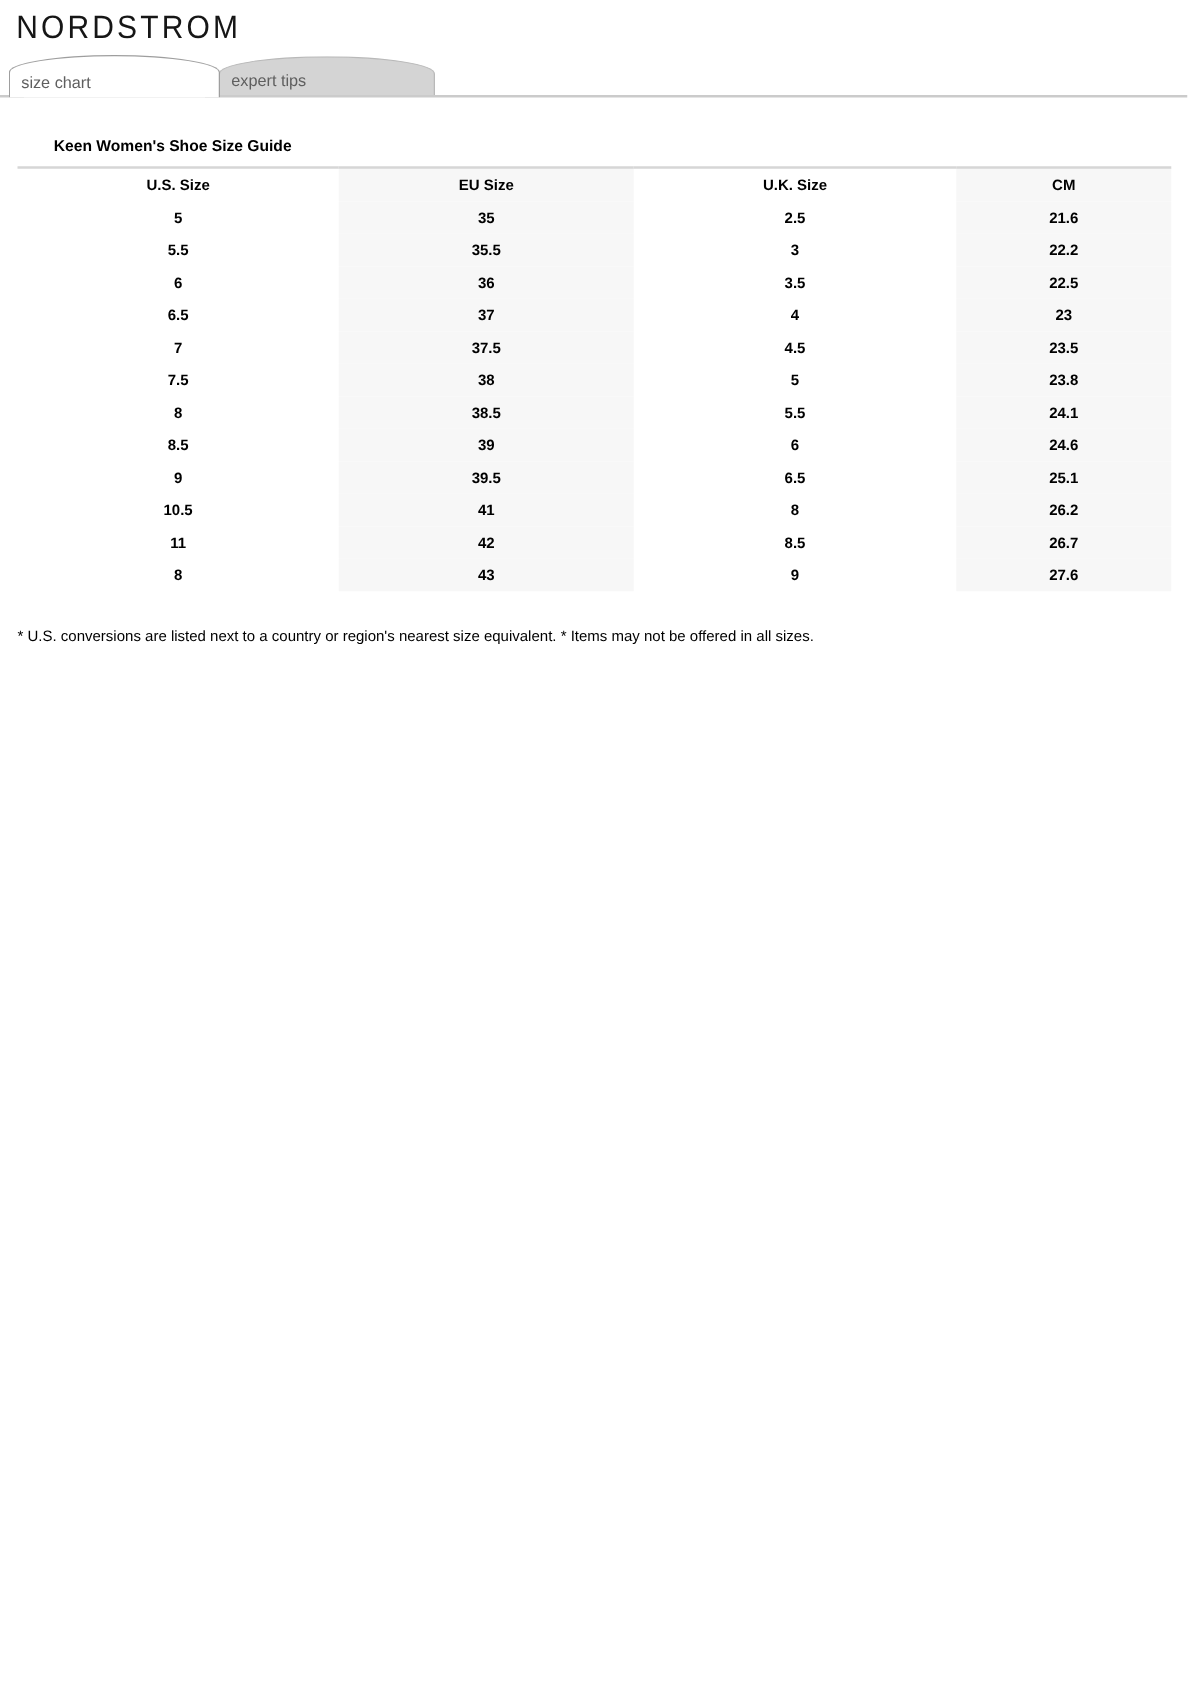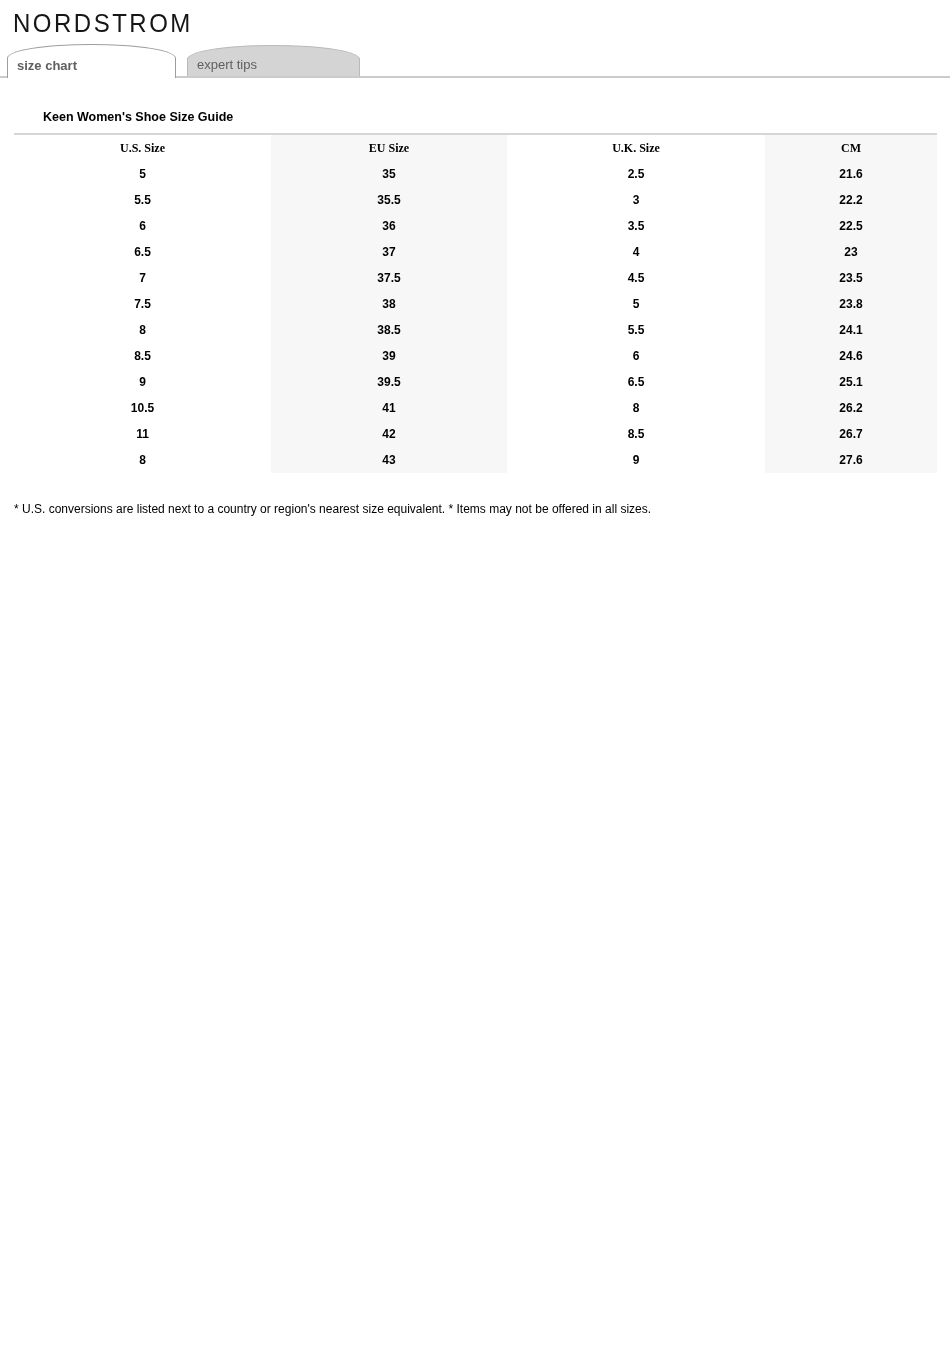--- a/index.html
+++ b/index.html
@@ -68,24 +68,23 @@
   }
   .tab.active {
     left: 7px;
     top: 0;
     width: 169px;
     height: 34px;
     background: var(--active-tab-bg);
     border: 1px solid var(--tab-border);
     border-bottom: none;
     z-index: 2;
-    font-weight: bold;
   }
   .tab.inactive {
-    left: 187px;
+    left: 175px;
     top: 1px;
     width: 173px;
     height: 31px;
     background: var(--inactive-tab-bg);
     border: 1px solid var(--inactive-tab-border);
     border-bottom: none;
     z-index: 0;
   }
 
   
@@ -109,21 +108,21 @@
   }
   table.size-table th,
   table.size-table td {
     text-align: center;
     vertical-align: middle;
     font-size: 12px;
     font-weight: bold;
     color: #000;
     padding: 0;
   }
-  table.size-table th { height: 27px; font-family: Liberation Serif, serif; }
+  table.size-table th { height: 27px; }
   table.size-table td { height: 26px; }
   table.size-table .shade { background: var(--stripe-bg); }
 
   .footnote {
     position: absolute;
     left: 14px;
     top: 502px;
     font-size: 12px;
     font-weight: 400;
     color: #000;

